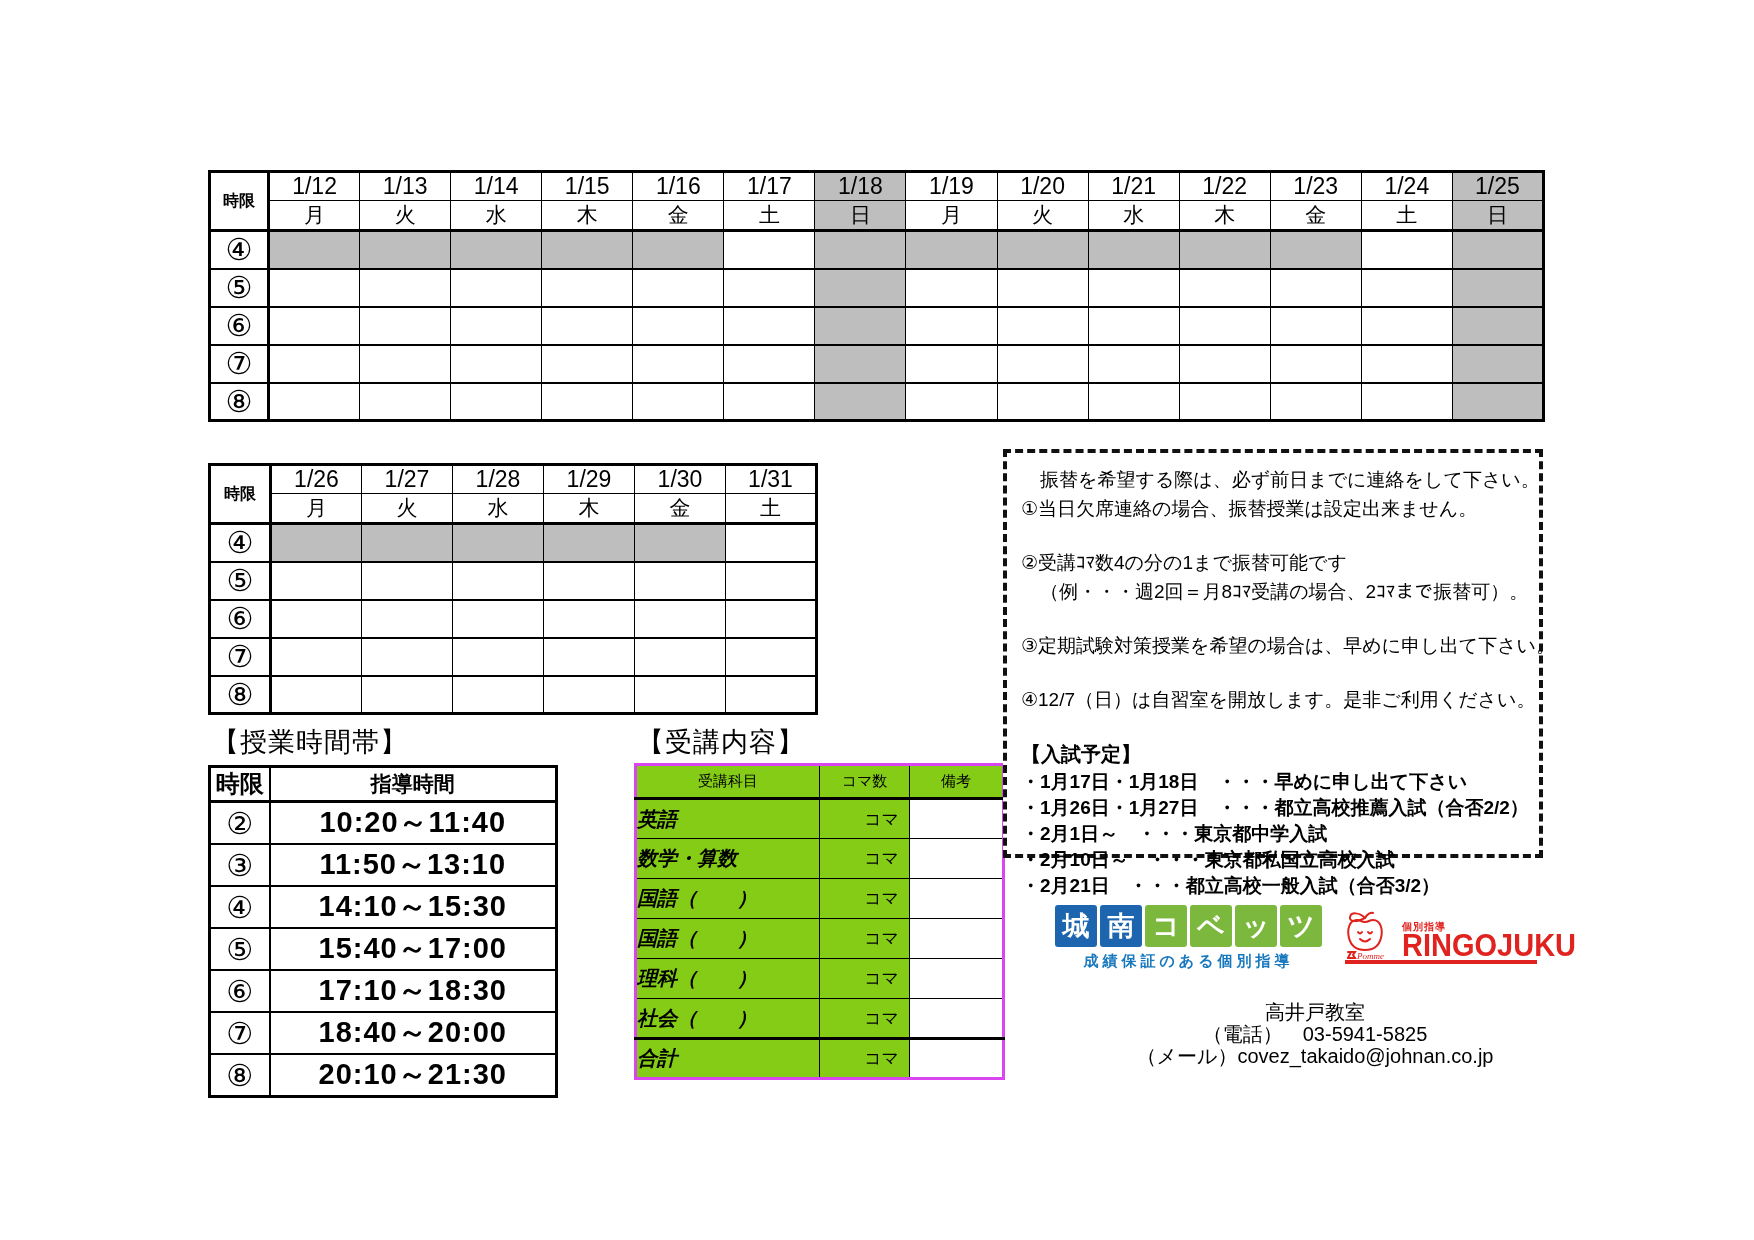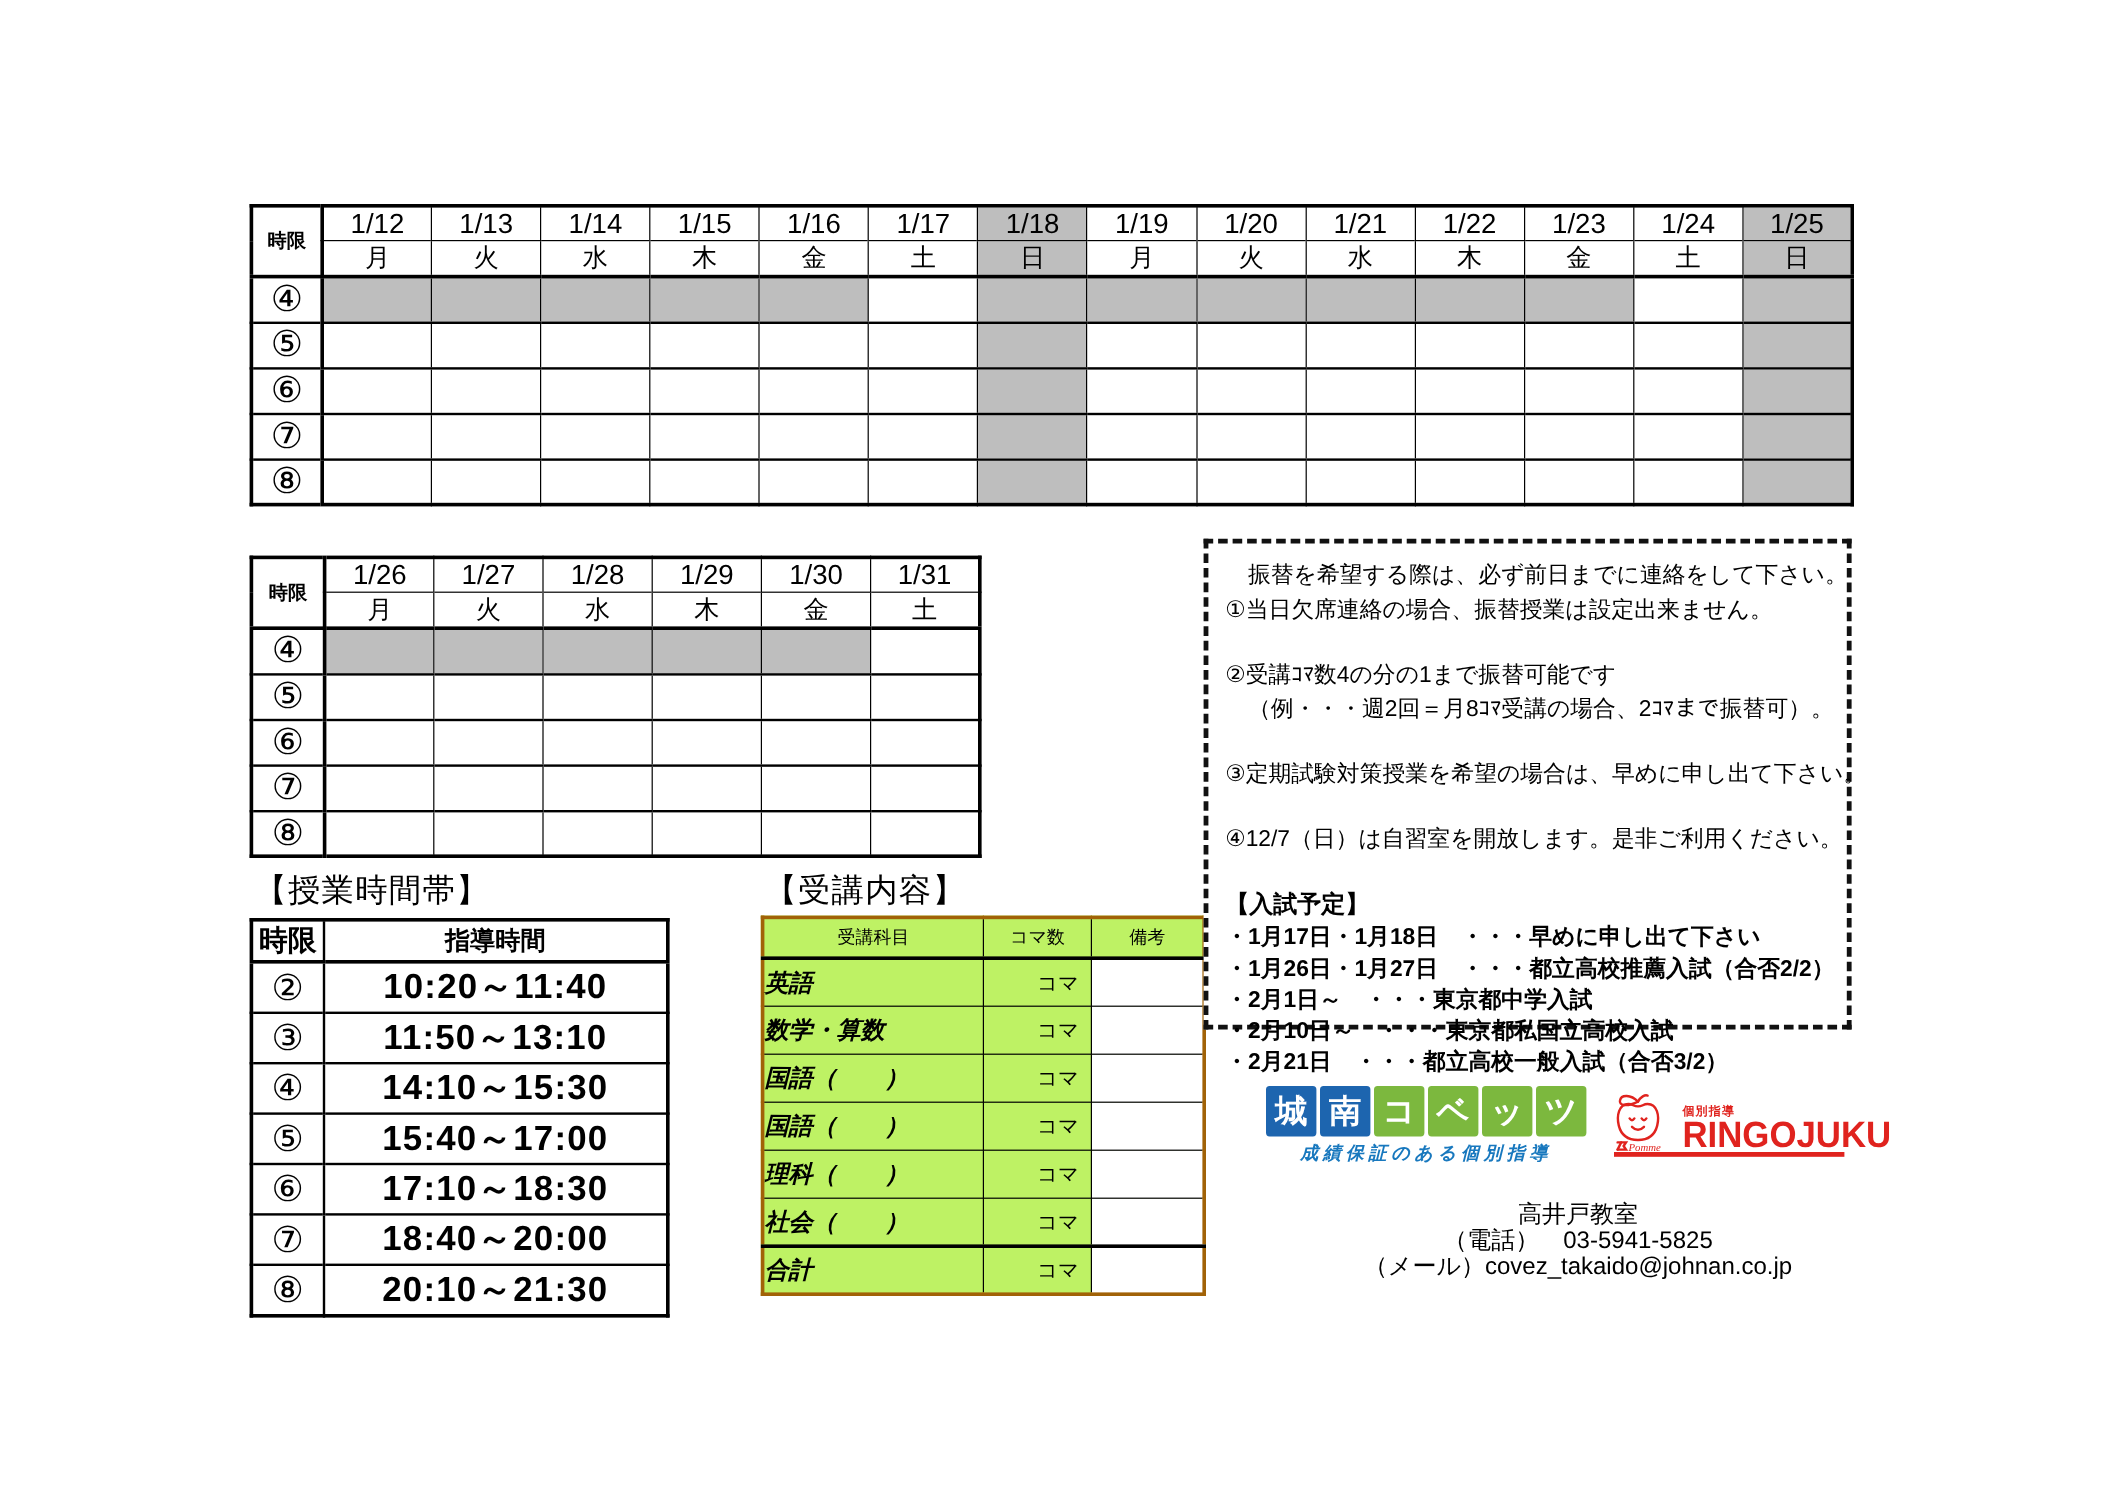--- a/index.html
+++ b/index.html
@@ -28,21 +28,21 @@
   table.times th,table.times td{border:1px solid #000;padding:0;}
   table.times thead th{border-bottom:3px solid #000;}
   table.times th.tcorner{font-size:24px;font-weight:bold;border-right:2px solid #000;}
   table.times th.thead-time{font-size:21px;font-weight:bold;}
   table.times tbody th{font-size:30px;font-weight:normal;border-right:2px solid #000;border-top:2px solid #000;}
   table.times tbody td{font-size:29px;font-weight:bold;text-align:center;border-top:2px solid #000;
                        letter-spacing:1px;}
 
   
   table.content{border-collapse:collapse;table-layout:fixed;position:absolute;
-                border:3px solid #a16207;background:#bef264;}
+                border:3px solid #d946ef;background:#84cc16;}
   table.content th,table.content td{border:1px solid #000;padding:0;}
   table.content thead th{font-size:15px;font-weight:normal;border-bottom:3px solid #000;height:31px;}
   table.content td.subject{font-size:20px;font-weight:bold;text-align:left;font-style:italic;}
   table.content td.unit{font-size:17px;text-align:right;padding-right:10px;}
   table.content td.note{background:#fff;}
   table.content tbody td{border-top:1px solid #000;}
   table.content tr.total td{border-top:3px solid #000;}
 
   th,td{text-align:center;vertical-align:middle;}
 
@@ -425,21 +425,21 @@
 
   <div class="covez" style="left:1055px;top:905px;">
     <div class="covez-squares" id="covez-squares">
         <div class="cv-sq" style="background: rgb(29, 101, 175);">城</div>
         <div class="cv-sq" style="background: rgb(29, 101, 175);">南</div>
         <div class="cv-sq" style="background: rgb(124, 184, 62);">コ</div>
         <div class="cv-sq" style="background: rgb(124, 184, 62);">ベ</div>
         <div class="cv-sq" style="background: rgb(124, 184, 62);">ッ</div>
         <div class="cv-sq" style="background: rgb(124, 184, 62);">ツ</div>
       </div>
-    <div class="covez-tagline" style="color: rgb(24, 120, 190); font-style: italic;">成績保証のある個別指導</div>
+    <div class="covez-tagline" style="color: rgb(24, 120, 190);">成績保証のある個別指導</div>
   </div>
 
   <div class="ringo" style="left:1345px;top:908px;">
     <svg class="ringo-apple" viewBox="0 0 40 52">
       <g fill="none" stroke="#e0231e" stroke-width="2" stroke-linecap="round">
         <path d="M20 10 C14 4,6 4,5 9 C4 13,10 15,20 10"></path>
         <path d="M20 10 C22 6,26 4,28 5"></path>
         <path d="M12 12 C4 12,2 22,4 30 C6 38,12 42,20 42 C28 42,34 38,36 30 C38 22,36 12,28 12 C24 12,24 14,20 14 C16 14,16 12,12 12 Z"></path>
         <path d="M13 24 q2 3 4 0"></path>
         <path d="M23 24 q2 3 4 0"></path>

